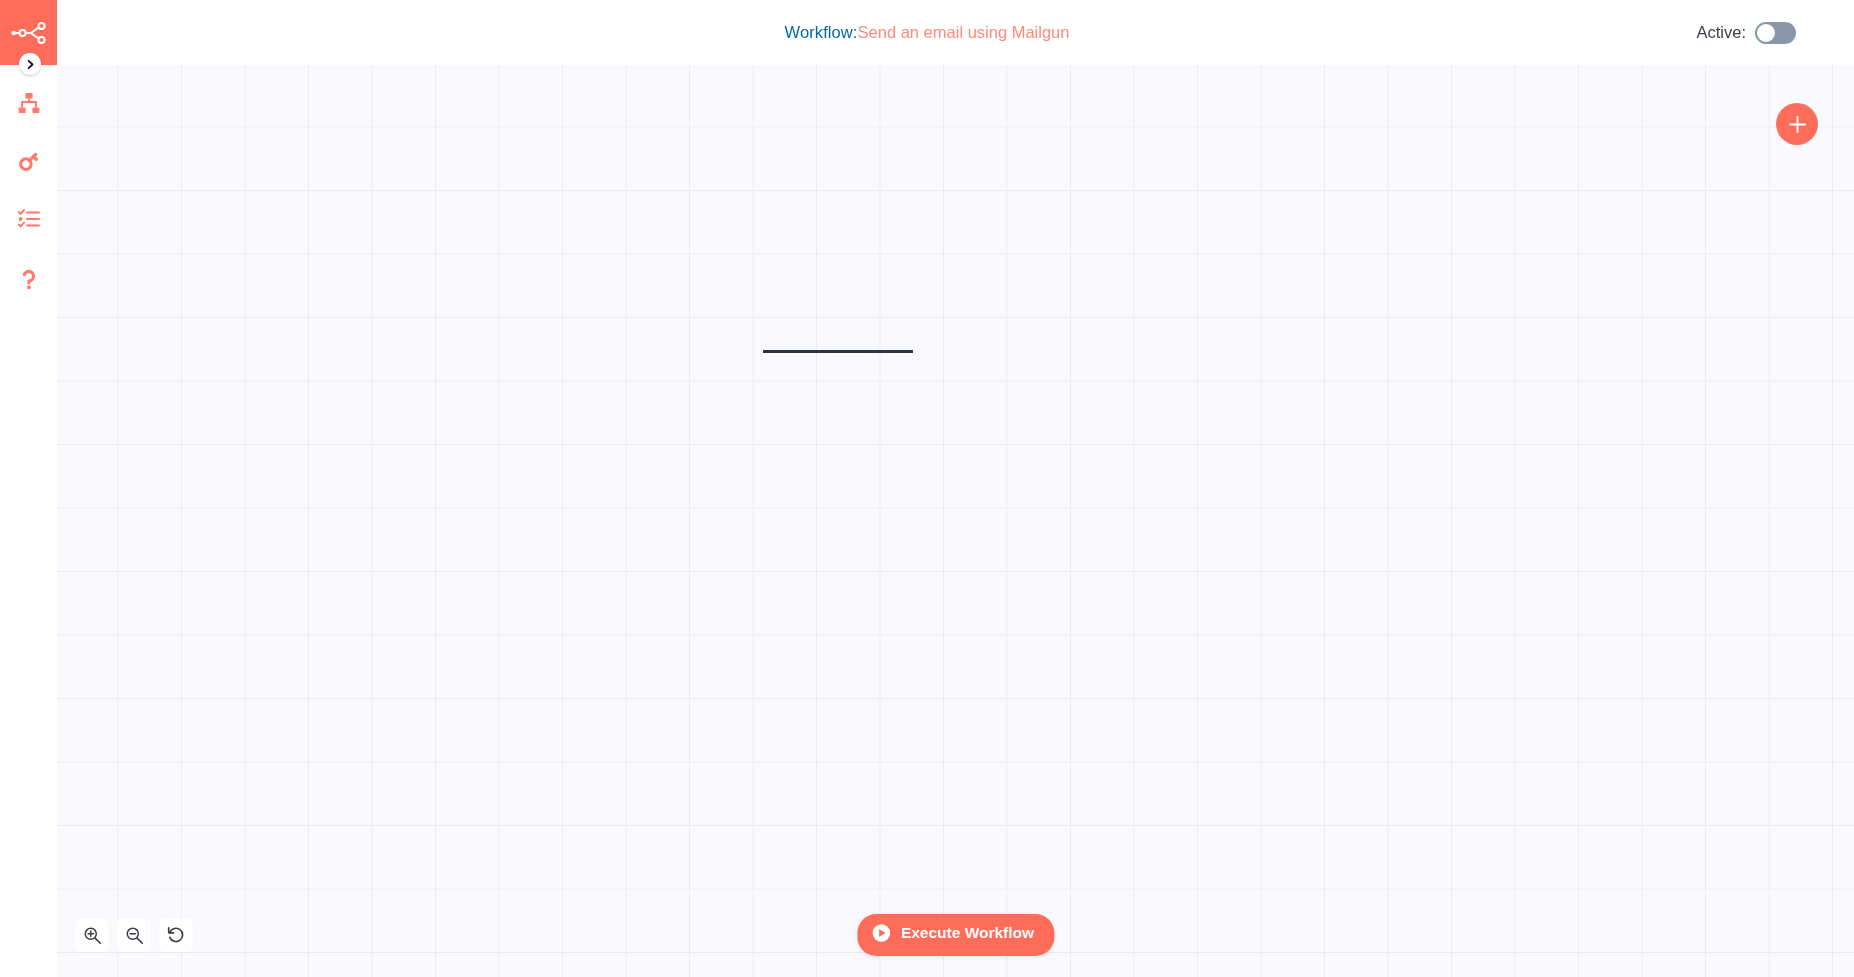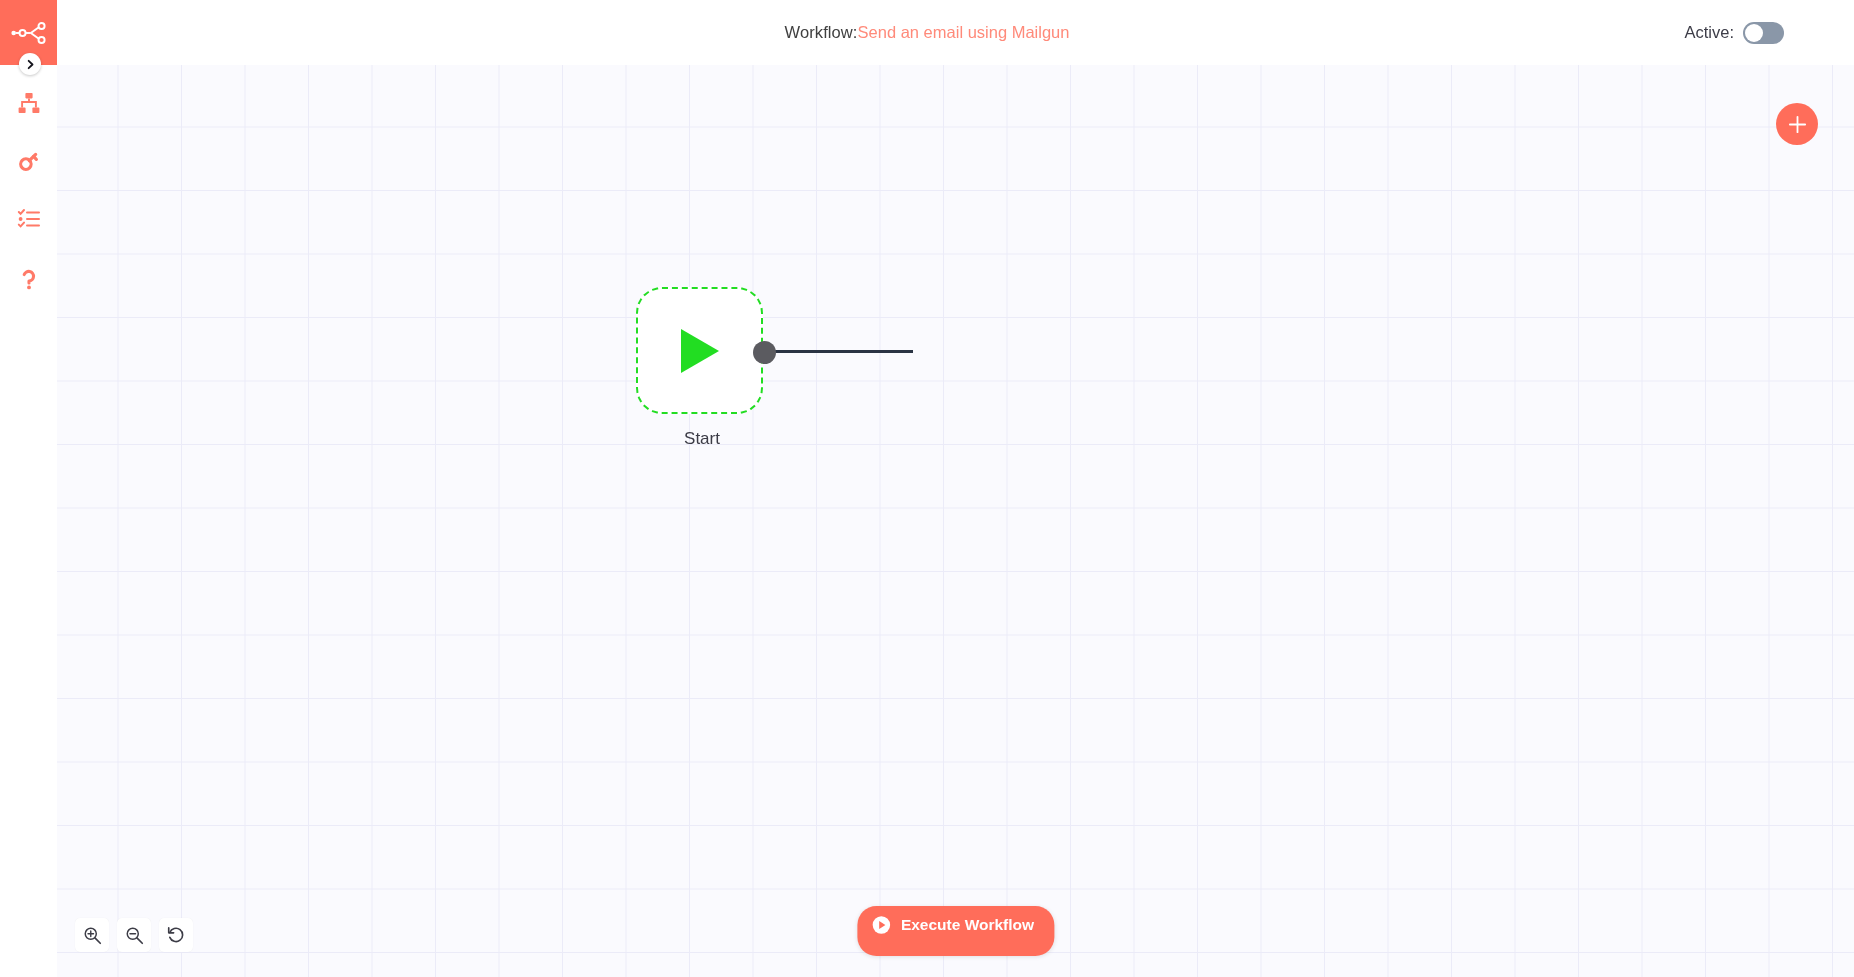--- a/index.html
+++ b/index.html
@@ -32,32 +32,32 @@
     left: 0; top: 0;
     width: 1854px;
     height: 65px;
     display: flex;
     align-items: center;
     justify-content: center;
     pointer-events: none;
   }
   .wf-label {
     font-size: 16.5px;
-    color: #404040;
+    color: #0369a1;
     letter-spacing: 0.1px;
   }
   .wf-name {
     font-size: 16.5px;
     color: #ff8a7a;
     pointer-events: auto;
     cursor: pointer;
   }
   .header-right {
     position: absolute;
-    right: 70px;
+    right: 58px;
     top: 0;
     height: 65px;
     display: flex;
     align-items: center;
     gap: 9px;
   }
   .active-label {
     font-size: 16.5px;
     color: #3d3d48;
   }
@@ -224,21 +224,21 @@
     justify-content: center;
     cursor: pointer;
     box-shadow: 0 0 1px rgba(0,0,0,0.08);
   }
   .exec-btn {
     position: absolute;
     left: 50%;
     transform: translateX(-50%);
     bottom: 21px;
     height: 38px;
-    padding: 0 20px 12px 14px;
+    padding: 0 20px 4px 14px;
     border-radius: 19px;
     background: #ff6d5a;
     display: flex;
     align-items: center;
     gap: 10px;
     cursor: pointer;
     z-index: 20;
     border: none;
     box-shadow: 0 1px 4px rgba(0,0,0,0.10);
   }
@@ -251,27 +251,20 @@
 </style>
 </head>
 <body>
 
 <div id="app">
 
   <div class="canvas">
 
     <div class="conn-line" style="left:706px; top:285px; width:150px;"></div>
 
-    <div class="node start" style="left:579px; top:222px;">
-      <svg width="44" height="48" viewBox="0 0 44 48">
-        <path d="M3 2 L41 24 L3 46 Z" fill="#22dd22"></path>
-      </svg>
-      <div class="endpoint-dot" style="left:115px; top:52px;"></div>
-      <div class="node-label">Start</div>
-    </div>
 
 
     <div class="add-btn">
       <svg width="21" height="21" viewBox="0 0 22 22">
         <path d="M11 3 V19 M3 11 H19" stroke="#ffffff" stroke-width="1.9" stroke-linecap="round"></path>
       </svg>
     </div>
 
     <div class="zoom-bar">
       <div class="zoom-btn">

